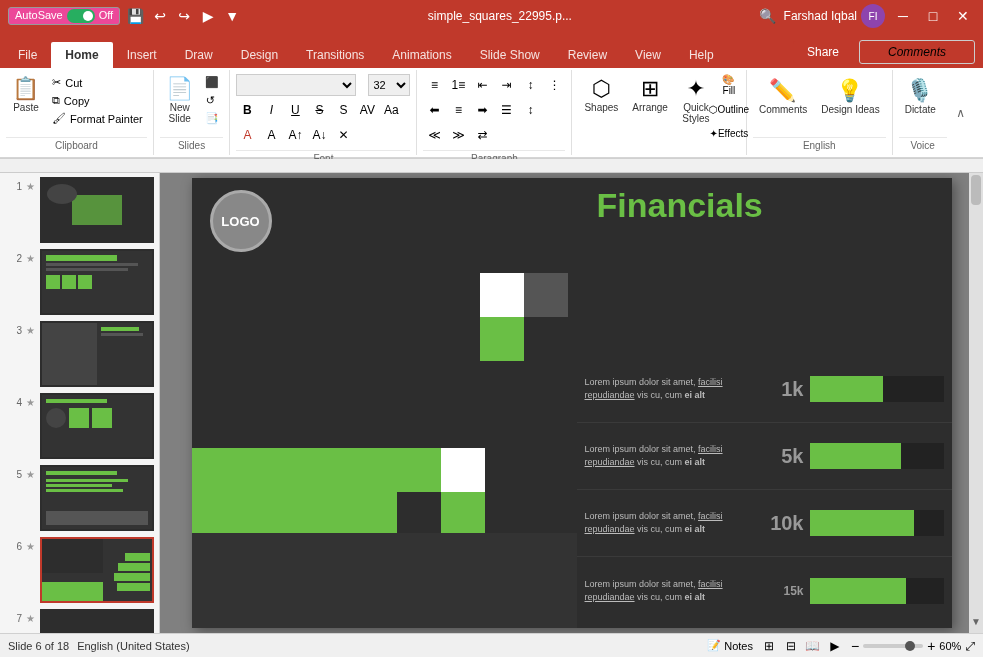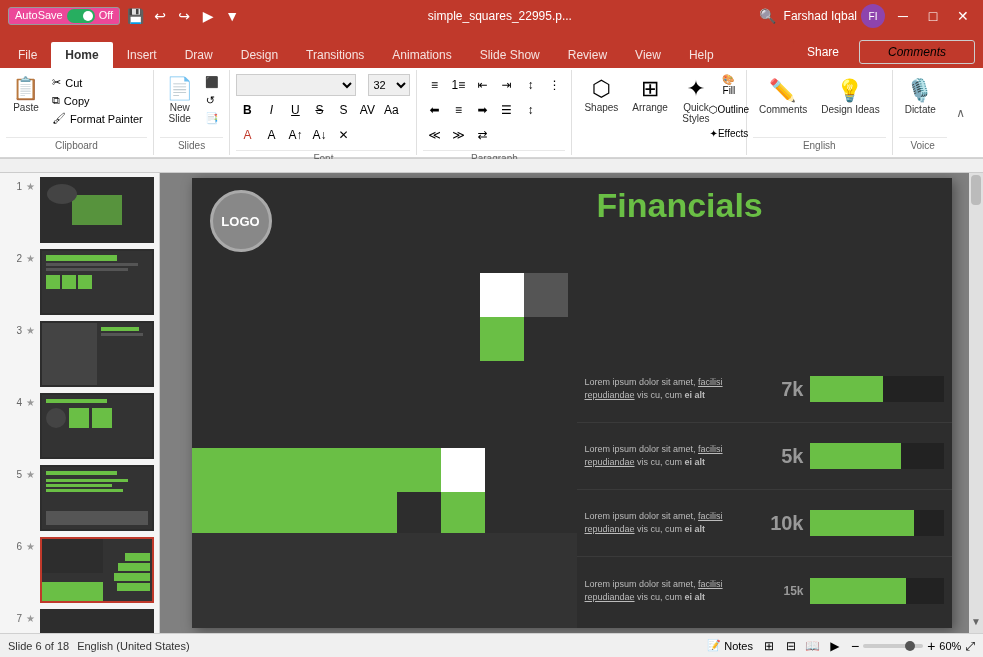--- a/index.html
+++ b/index.html
@@ -426,21 +426,21 @@
       <div style="position:absolute;left:0;top:270px;width:205px;height:85px;background:#6abf45;"></div>
       <div style="position:absolute;left:205px;top:270px;width:44px;height:44px;background:#6abf45;"></div>
       <div style="position:absolute;left:249px;top:270px;width:44px;height:44px;background:white;"></div>
       <div style="position:absolute;left:249px;top:314px;width:44px;height:44px;background:#6abf45;"></div>
       <div style="position:absolute;left:0;top:355px;width:385px;height:95px;background:#333;"></div>
 
       <div style="position:absolute;left:385px;top:178px;right:0;bottom:0;background:#2d2d2d;">
 
         <div style="display:flex;align-items:center;height:67px;border-bottom:1px solid #3a3a3a;padding:0 8px;gap:6px;">
           <div style="font-size:9px;color:#bbb;width:175px;line-height:1.4;">Lorem ipsum dolor sit amet, <u>facilisi repudiandae</u> vis cu, cum <b>ei alt</b></div>
-          <div style="color:#999;font-size:20px;font-weight:bold;width:38px;text-align:right;">7k</div>
+          <div style="color:#999;font-size:20px;font-weight:bold;width:38px;text-align:right;">1k</div>
           <div style="flex:1;height:26px;background:#222;position:relative;">
             <div style="height:100%;background:#6abf45;width:55%;"></div>
           </div>
         </div>
 
         <div style="display:flex;align-items:center;height:67px;border-bottom:1px solid #3a3a3a;padding:0 8px;gap:6px;">
           <div style="font-size:9px;color:#bbb;width:175px;line-height:1.4;">Lorem ipsum dolor sit amet, <u>facilisi repudiandae</u> vis cu, cum <b>ei alt</b></div>
           <div style="color:#999;font-size:20px;font-weight:bold;width:38px;text-align:right;">5k</div>
           <div style="flex:1;height:26px;background:#222;position:relative;">
             <div style="height:100%;background:#6abf45;width:68%;"></div>

